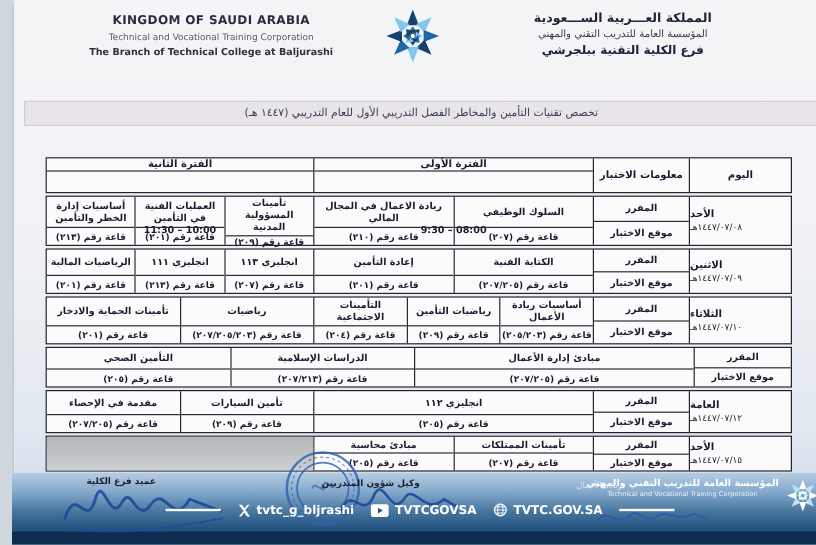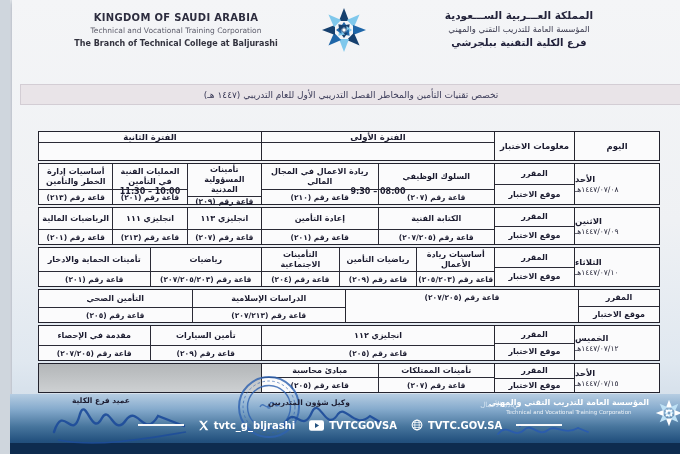--- a/index.html
+++ b/index.html
@@ -258,37 +258,38 @@
               </div>
             </div>
           </div>
           <div class="trow">
             <div class="cell infocell">
               <div class="inf-top">المقرر</div>
               <div class="inf-bot">موقع الاختبار</div>
             </div>
             <div class="cell parea p1">
               <div class="subj">
+                <div class="sname">مبادئ إدارة الأعمال</div>
                 <div class="sroom">قاعة رقم (٢٠٧/٢٠٥)</div>
               </div>
             </div>
             <div class="cell parea p2">
               <div class="subj">
                 <div class="sname">الدراسات الإسلامية</div>
                 <div class="sroom">قاعة رقم (٢٠٧/٢١٣)</div>
               </div>
               <div class="subj">
                 <div class="sname">التأمين الصحي</div>
                 <div class="sroom">قاعة رقم (٢٠٥)</div>
               </div>
             </div>
           </div>
           <div class="trow">
             <div class="cell daycell">
-              <div class="dayname">الخميس</div>
+              <div class="dayname">العامة</div>
               <div class="daydate">١٤٤٧/٠٧/١٢هـ</div>
             </div>
             <div class="cell infocell">
               <div class="inf-top">المقرر</div>
               <div class="inf-bot">موقع الاختبار</div>
             </div>
             <div class="cell parea p1">
               <div class="subj">
                 <div class="sname">انجليزي ١١٢</div>
                 <div class="sroom">قاعة رقم (٢٠٥)</div>

